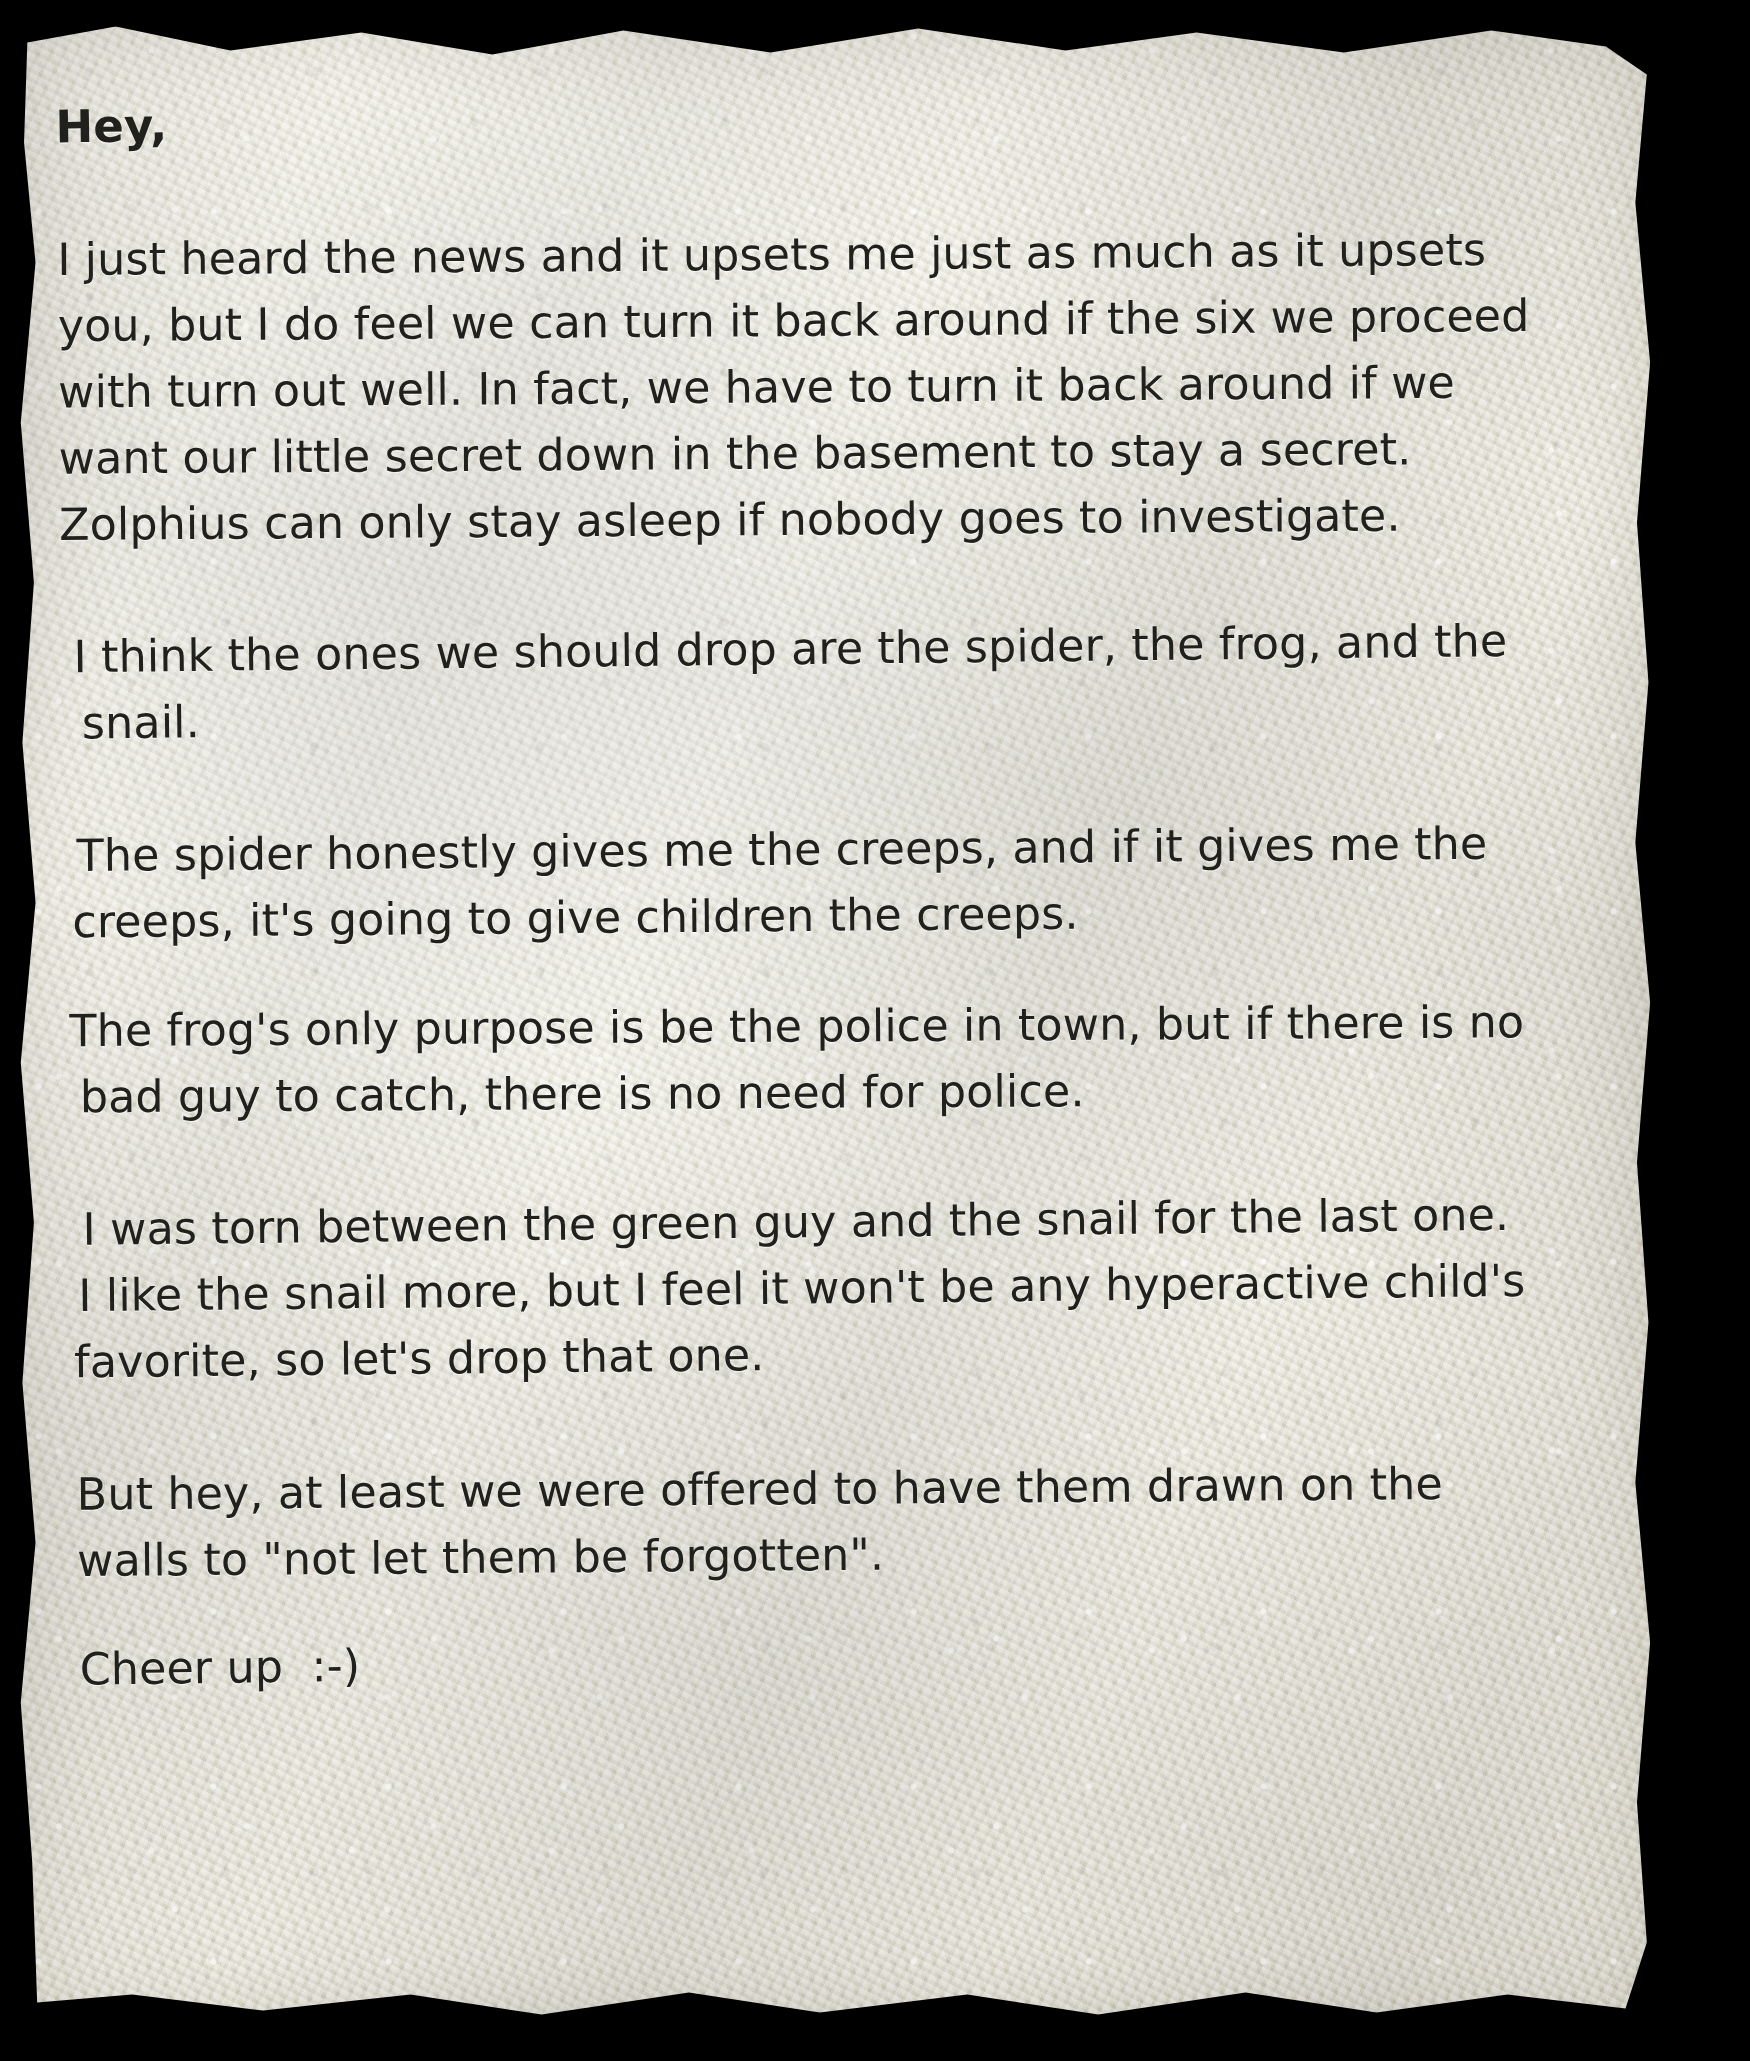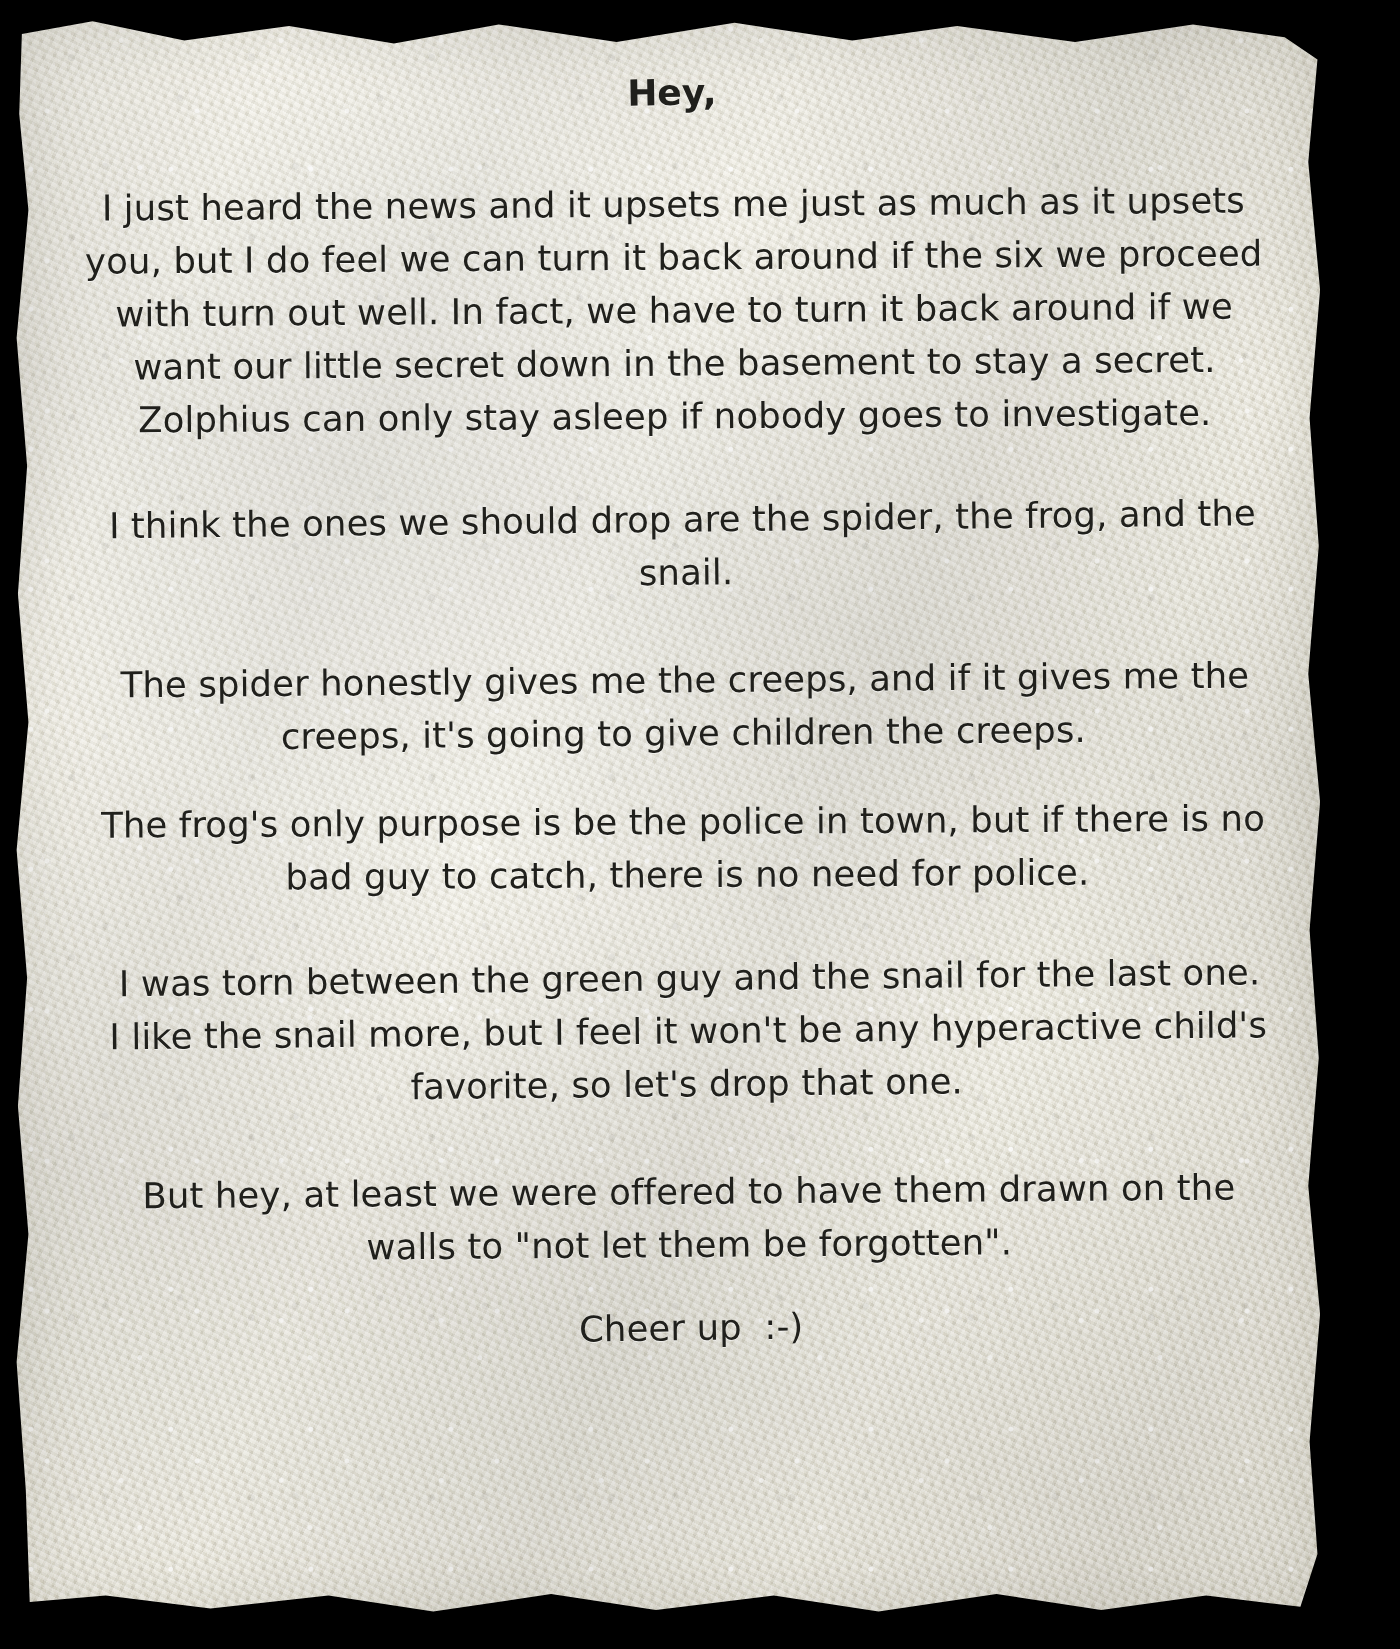--- a/index.html
+++ b/index.html
@@ -65,21 +65,20 @@
       98.8% 9%, 99.7% 17%, 98.9% 25%, 99.6% 33%, 98.8% 41%,
       99.7% 49%, 98.9% 57%, 99.6% 65%, 98.8% 73%, 99.7% 81%,
       98.9% 89%, 99.5% 96%, 98.2% 99.3%,
       91% 98.6%, 83% 99.5%, 75% 98.5%, 66% 99.6%, 58% 98.6%,
       49% 99.5%, 41% 98.5%, 32% 99.6%, 24% 98.6%, 15% 99.4%,
       7% 98.6%, 1.2% 99.0%,
       0.9% 92%, 0.2% 84%, 1.1% 76%, 0.3% 68%, 1.0% 60%,
       0.2% 52%, 1.1% 44%, 0.3% 36%, 1.0% 28%, 0.2% 20%,
       1.1% 12%, 0.4% 6%
     );
-    text-align: center;
   }
 
   
   .paper-shading {
     position: absolute;
     inset: 0;
     pointer-events: none;
     background-image:
       linear-gradient(112deg, rgba(0,0,0,0.05) 0%, rgba(255,255,255,0.0) 14%, rgba(0,0,0,0.04) 27%, rgba(255,255,255,0.0) 41%, rgba(0,0,0,0.05) 58%, rgba(255,255,255,0.0) 72%, rgba(0,0,0,0.04) 88%, rgba(255,255,255,0.0) 100%),
       linear-gradient(198deg, rgba(0,0,0,0.035) 0%, rgba(255,255,255,0.0) 19%, rgba(0,0,0,0.04) 38%, rgba(255,255,255,0.0) 55%, rgba(0,0,0,0.035) 77%, rgba(255,255,255,0.0) 100%);

